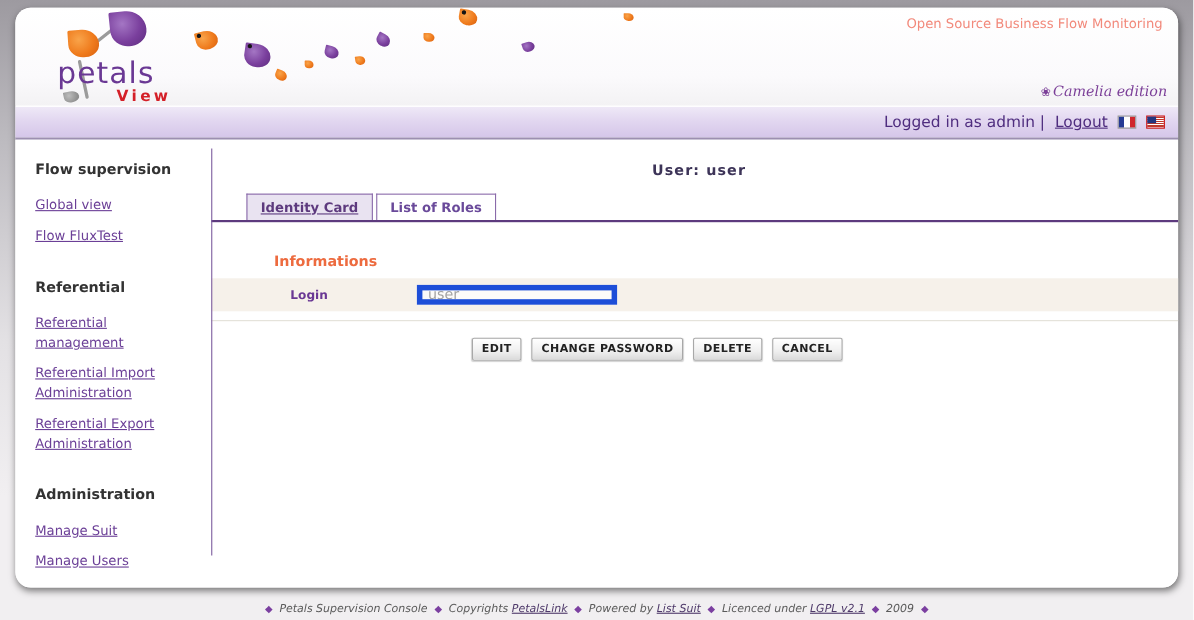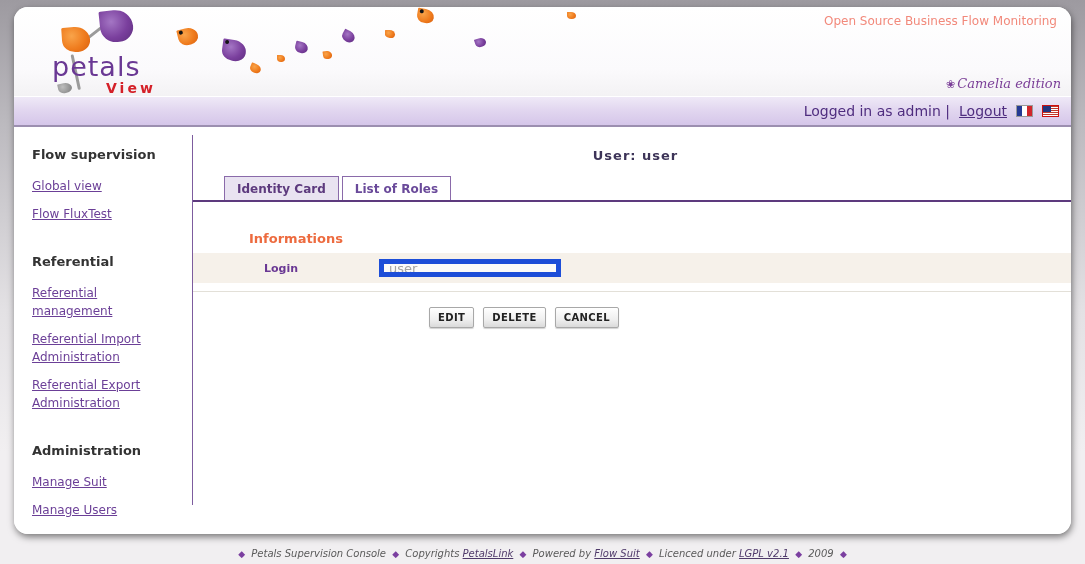--- a/index.html
+++ b/index.html
@@ -54,21 +54,21 @@
   .sb-title { font-size:13px; font-weight:bold; color:#333333; margin-bottom:15px; }
   .sb-title.spaced { margin-top:31px; }
   .sb-link { display:block; width:148px; font-size:12px; line-height:18px; color:#6b3f97;
              text-decoration:underline; margin-bottom:10px; cursor:pointer; }
   
   .main { flex:1; padding-top:21px; }
   .page-title { margin-left:8px; font-size:13px; font-weight:bold; color:#3d3458; letter-spacing:1px;text-align:center; }
   .tabbar { margin-top:13px; padding-left:32px; border-bottom:2px solid #5d3a7e; display:flex; gap:3px; }
   .tab { padding:5px 12px 4px 12px; border:1px solid #8a6aaa; border-bottom:none;
          font-size:12px; font-weight:bold; color:#6a4a9a; background:#ffffff; cursor:pointer; }
-  .tab.active { background:#e9e3f1; color:#5d3a7e; }
+  .tab.active { background:#e9e3f1; color:#5d3a7e;text-decoration:underline; }
   .section-title { margin:29px 0 7px 57px; font-size:13px; font-weight:bold; color:#ed6b3f; }
   .form-row { display:flex; align-items:center; background:#f6f1ea; padding:6px 0; }
   .form-label { width:187px; text-align:center; padding-right:9px; font-size:11px; font-weight:bold; color:#6a3894; }
   .login-input { width:182px; height:18px; border:5px solid #1d4ed8; background:#fcfbf9;
                  font-size:13px; color:#a3a3a3; padding:1px 5px; font-family:"DejaVu Sans",sans-serif; }
   .row-sep { border-bottom:1px solid #e3e0d8; margin-top:8px; }
   .button-bar { margin:15px 0 0 237px; display:flex; gap:9px; }
   .btn { font-size:10px; font-weight:bold; color:#222222; letter-spacing:0.4px;
          background:linear-gradient(180deg,#ffffff 0%,#efefef 60%,#dadada 100%);
          border:1px solid #a8a8a8; border-radius:2px; padding:4px 8px; cursor:pointer;
@@ -154,36 +154,37 @@
         <div class="section-title">Informations</div>
 
         <div class="form-row">
           <label class="form-label">Login</label>
           <input class="login-input" type="text" value="user" style="">
         </div>
         <div class="row-sep"></div>
 
         <div class="button-bar">
           <button class="btn">EDIT</button>
+          <button class="btn">CHANGE PASSWORD</button>
           <button class="btn">DELETE</button>
           <button class="btn">CANCEL</button>
         </div>
       </div>
     </div>
   </div>
 
   <div class="footer">
     <span class="dia">◆</span>
     <span>Petals Supervision Console</span>
     <span class="dia">◆</span>
     <span>Copyrights</span>
     <a>PetalsLink</a>
     <span class="dia">◆</span>
     <span>Powered by</span>
-    <a>Flow Suit</a>
+    <a>List Suit</a>
     <span class="dia">◆</span>
     <span>Licenced under</span>
     <a>LGPL v2.1</a>
     <span class="dia">◆</span>
     <span>2009</span>
     <span class="dia">◆</span>
   </div>
 </div>
 
 </body></html>

